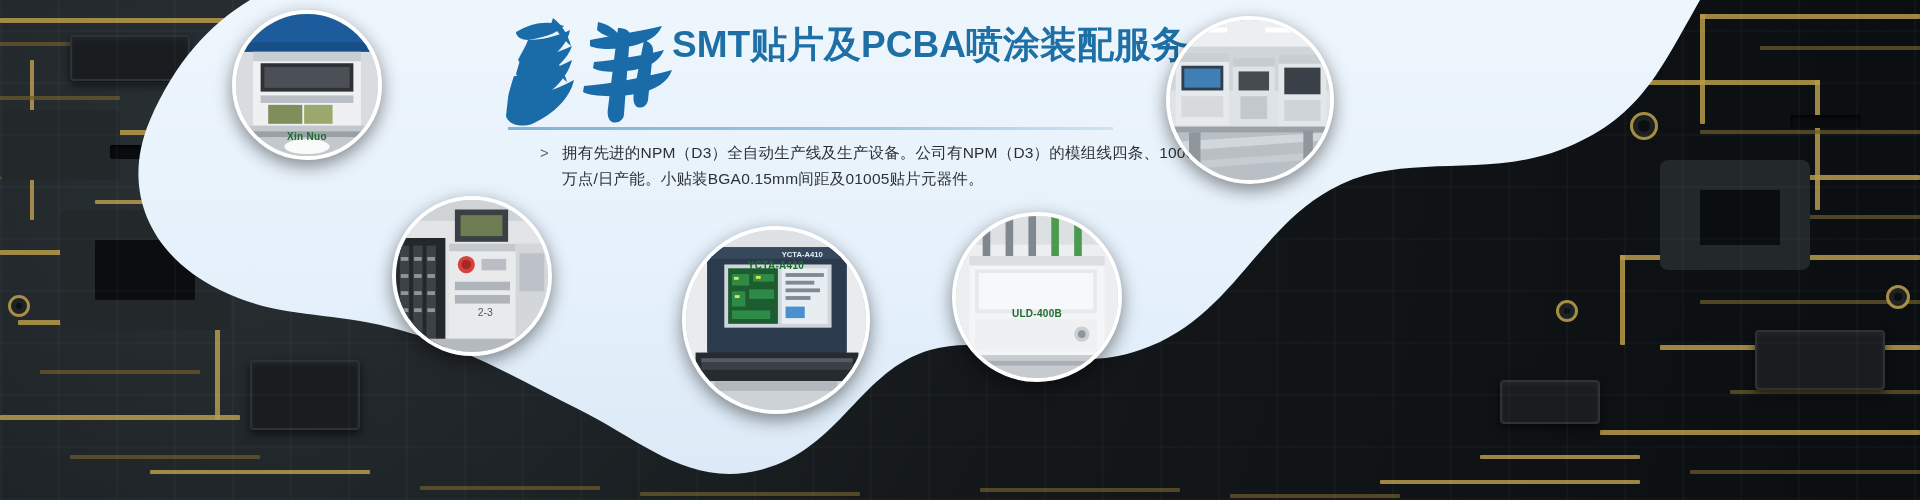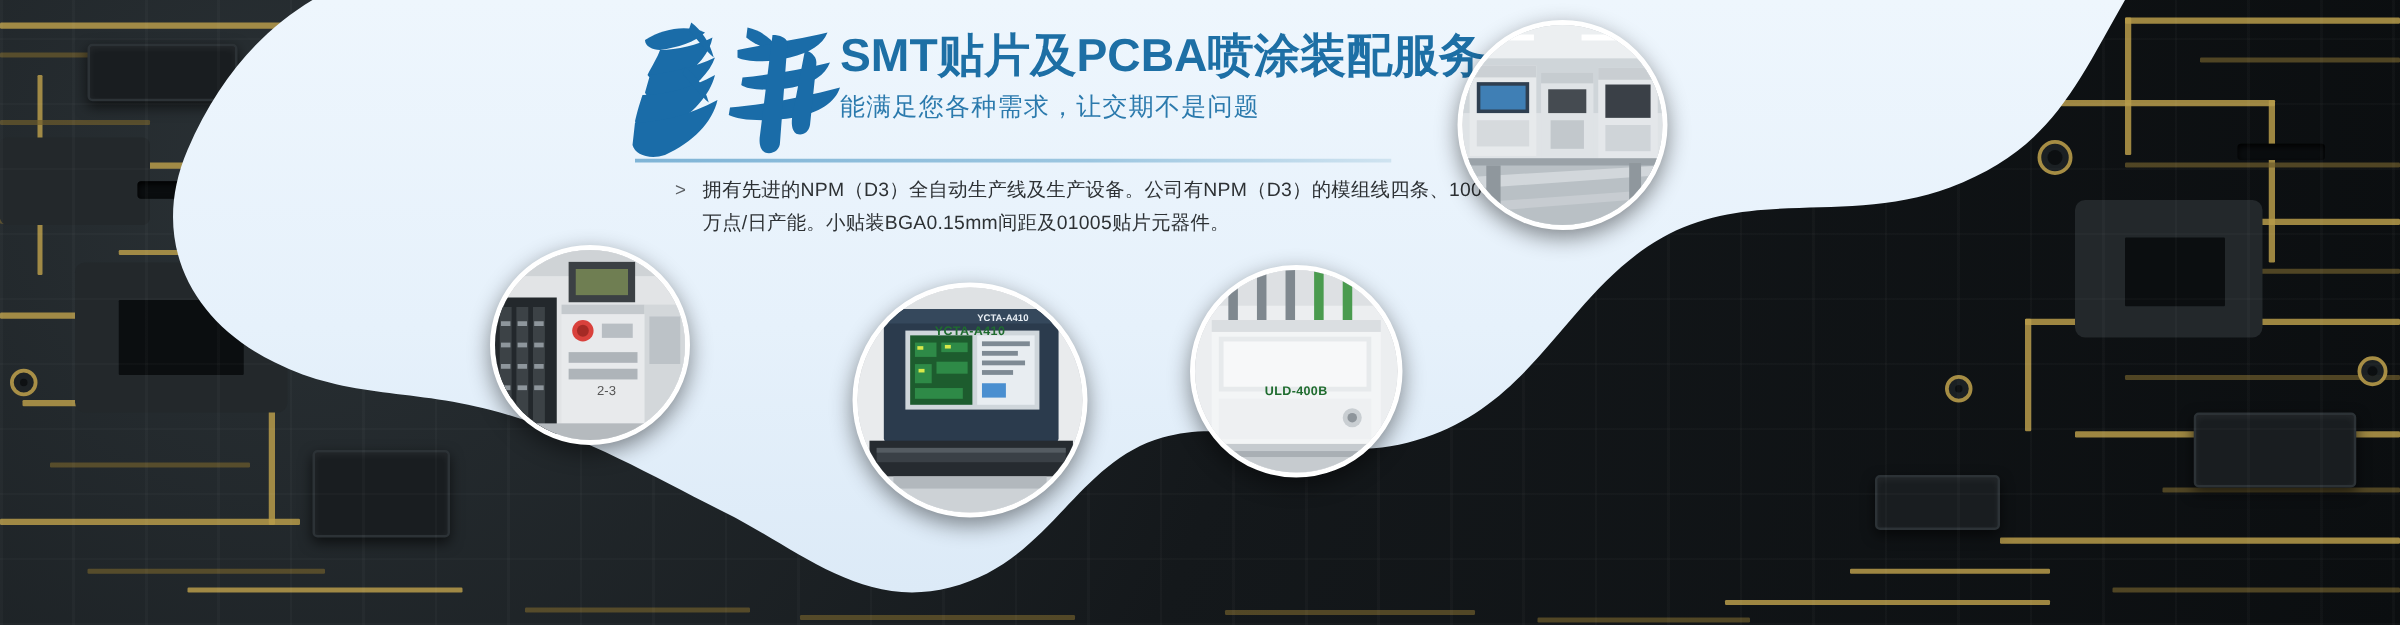--- a/index.html
+++ b/index.html
@@ -225,33 +225,50 @@
         <path d="M92 30 C112 26 138 22 164 16 C160 26 150 32 134 36 C118 40 100 40 92 36 Z"></path>
         <path d="M96 52 C116 50 142 46 166 40 C162 50 152 57 136 60 C118 63 100 62 95 58 Z"></path>
         <path d="M86 76 C112 74 144 68 174 60 C170 72 158 80 138 84 C114 88 92 86 85 82 Z"></path>
         <path d="M120 18 C126 18 131 20 132 24 L126 104 C126 110 120 114 114 112 C110 110 109 104 110 98 Z"></path>
         <path d="M146 30 C152 32 156 36 155 42 L150 90 C149 96 144 99 139 97 C135 94 135 88 136 82 Z"></path>
       </g>
     </svg>
 
     <div class="title-wrap">
       <div class="main-title">SMT贴片及PCBA喷涂装配服务</div>
-      <div class="cn-sub">能满足您各种需求，让交期不是问题</div>
     </div>
 
     <div class="divider"></div>
 
     <div class="bullets">
       <div class="bullet">
         <span class="bullet-mark">&gt;</span>
         <span class="bullet-text">拥有先进的NPM（D3）全自动生产线及生产设备。公司有NPM（D3）的模组线四条、1000万点/日产能。小贴装BGA0.15mm间距及01005贴片元器件。</span>
       </div>
     </div>
   </div>
 
+  <div class="photo" style="left:232px; top:10px; width:150px; height:150px;">
+    <svg class="inner" viewBox="0 0 150 150">
+      <rect width="150" height="150" fill="#d8dce0"></rect>
+      <rect x="0" y="0" width="150" height="36" fill="#1d5c9c"></rect>
+      <rect x="0" y="30" width="150" height="10" fill="#184f87"></rect>
+      <rect x="18" y="40" width="114" height="78" fill="#eef0f2"></rect>
+      <rect x="18" y="40" width="114" height="10" fill="#c9ced3"></rect>
+      <rect x="26" y="52" width="98" height="30" fill="#2e3236"></rect>
+      <rect x="30" y="56" width="90" height="22" fill="#4a5055"></rect>
+      <rect x="26" y="86" width="98" height="8" fill="#b9bfc5"></rect>
+      <rect x="34" y="96" width="36" height="20" fill="#7f8e5a"></rect>
+      <rect x="72" y="96" width="30" height="20" fill="#9aa86d"></rect>
+      <rect x="0" y="118" width="150" height="32" fill="#c3c8cd"></rect>
+      <rect x="0" y="124" width="150" height="6" fill="#9aa0a6"></rect>
+      <ellipse cx="75" cy="140" rx="24" ry="8" fill="#ffffff" opacity=".9"></ellipse>
+    </svg>
+    <div class="cap" style="bottom:14px;">Xin Nuo</div>
+  </div>
 
   <div class="photo" style="left:392px; top:196px; width:160px; height:160px;text-decoration:underline;">
     <svg class="inner" viewBox="0 0 160 160">
       <rect width="160" height="160" fill="#e2e4e6"></rect>
       <rect x="0" y="0" width="160" height="22" fill="#cfd3d6"></rect>
       <rect x="62" y="10" width="56" height="34" fill="#3b4044"></rect>
       <rect x="68" y="16" width="44" height="22" fill="#6f7e52"></rect>
       <rect x="56" y="46" width="70" height="100" fill="#e8eaec"></rect>
       <rect x="56" y="46" width="70" height="8" fill="#c4c9cd"></rect>
       <circle cx="74" cy="68" r="9" fill="#d9413c"></circle>

